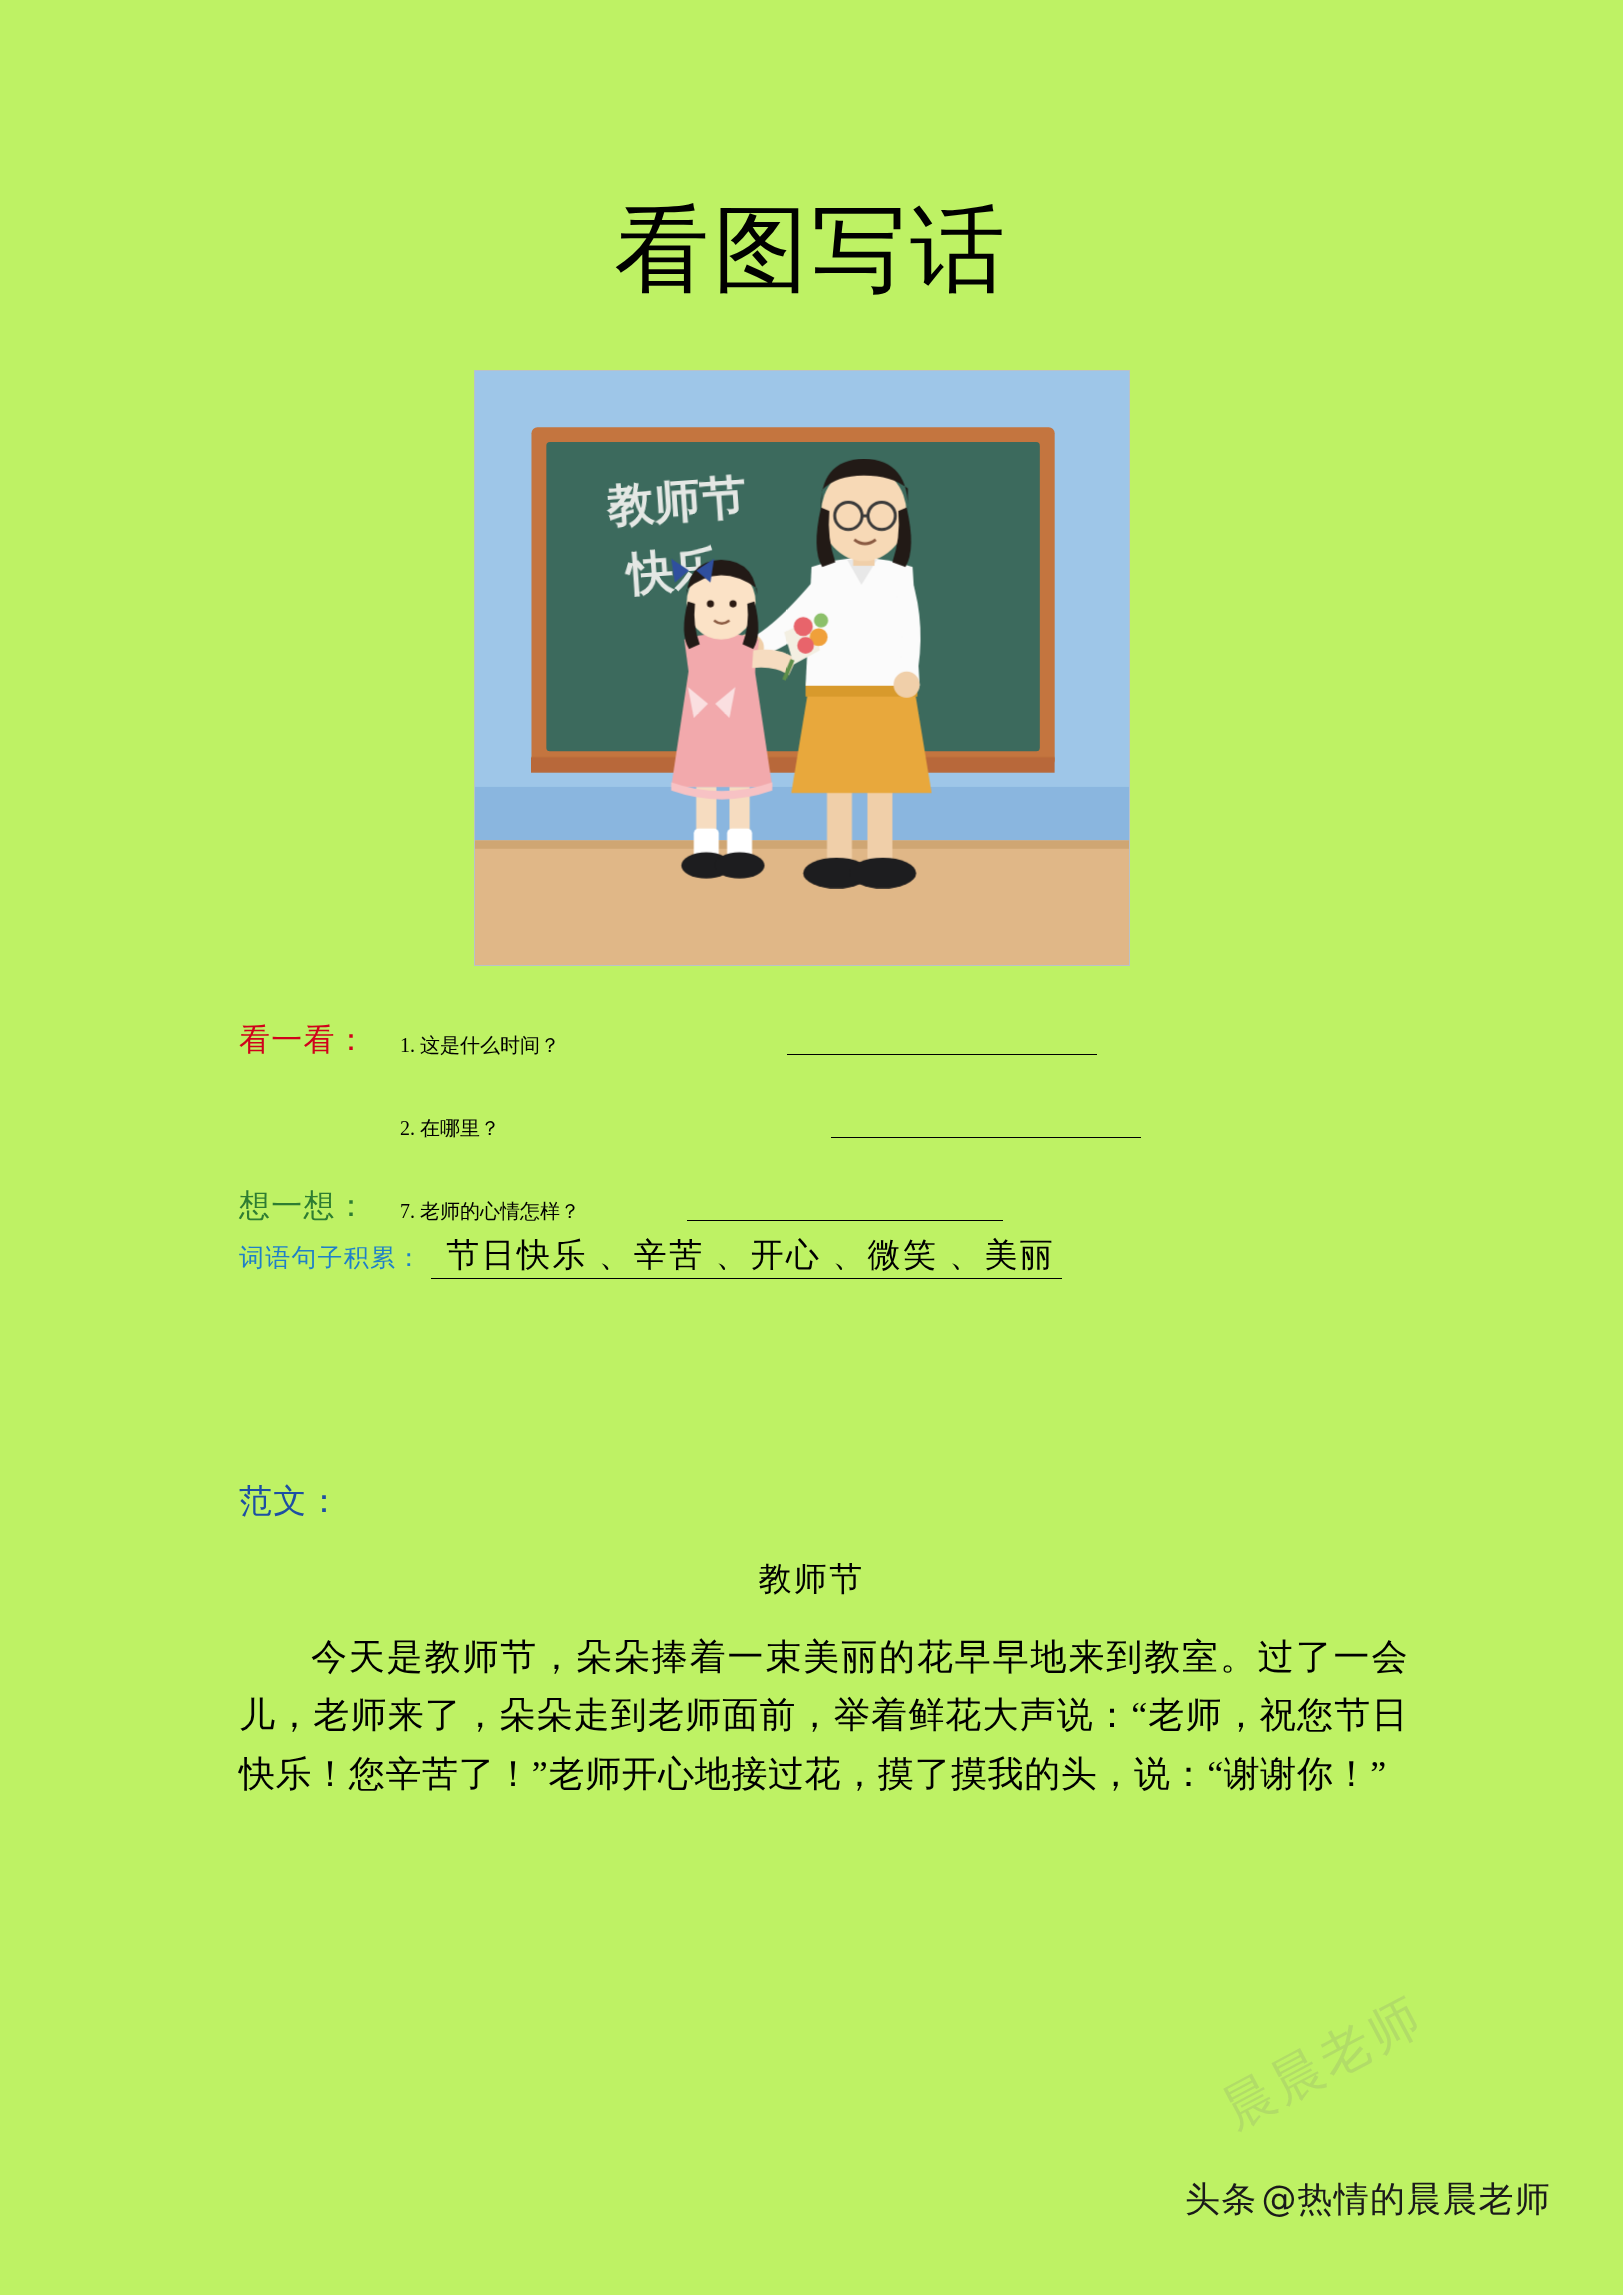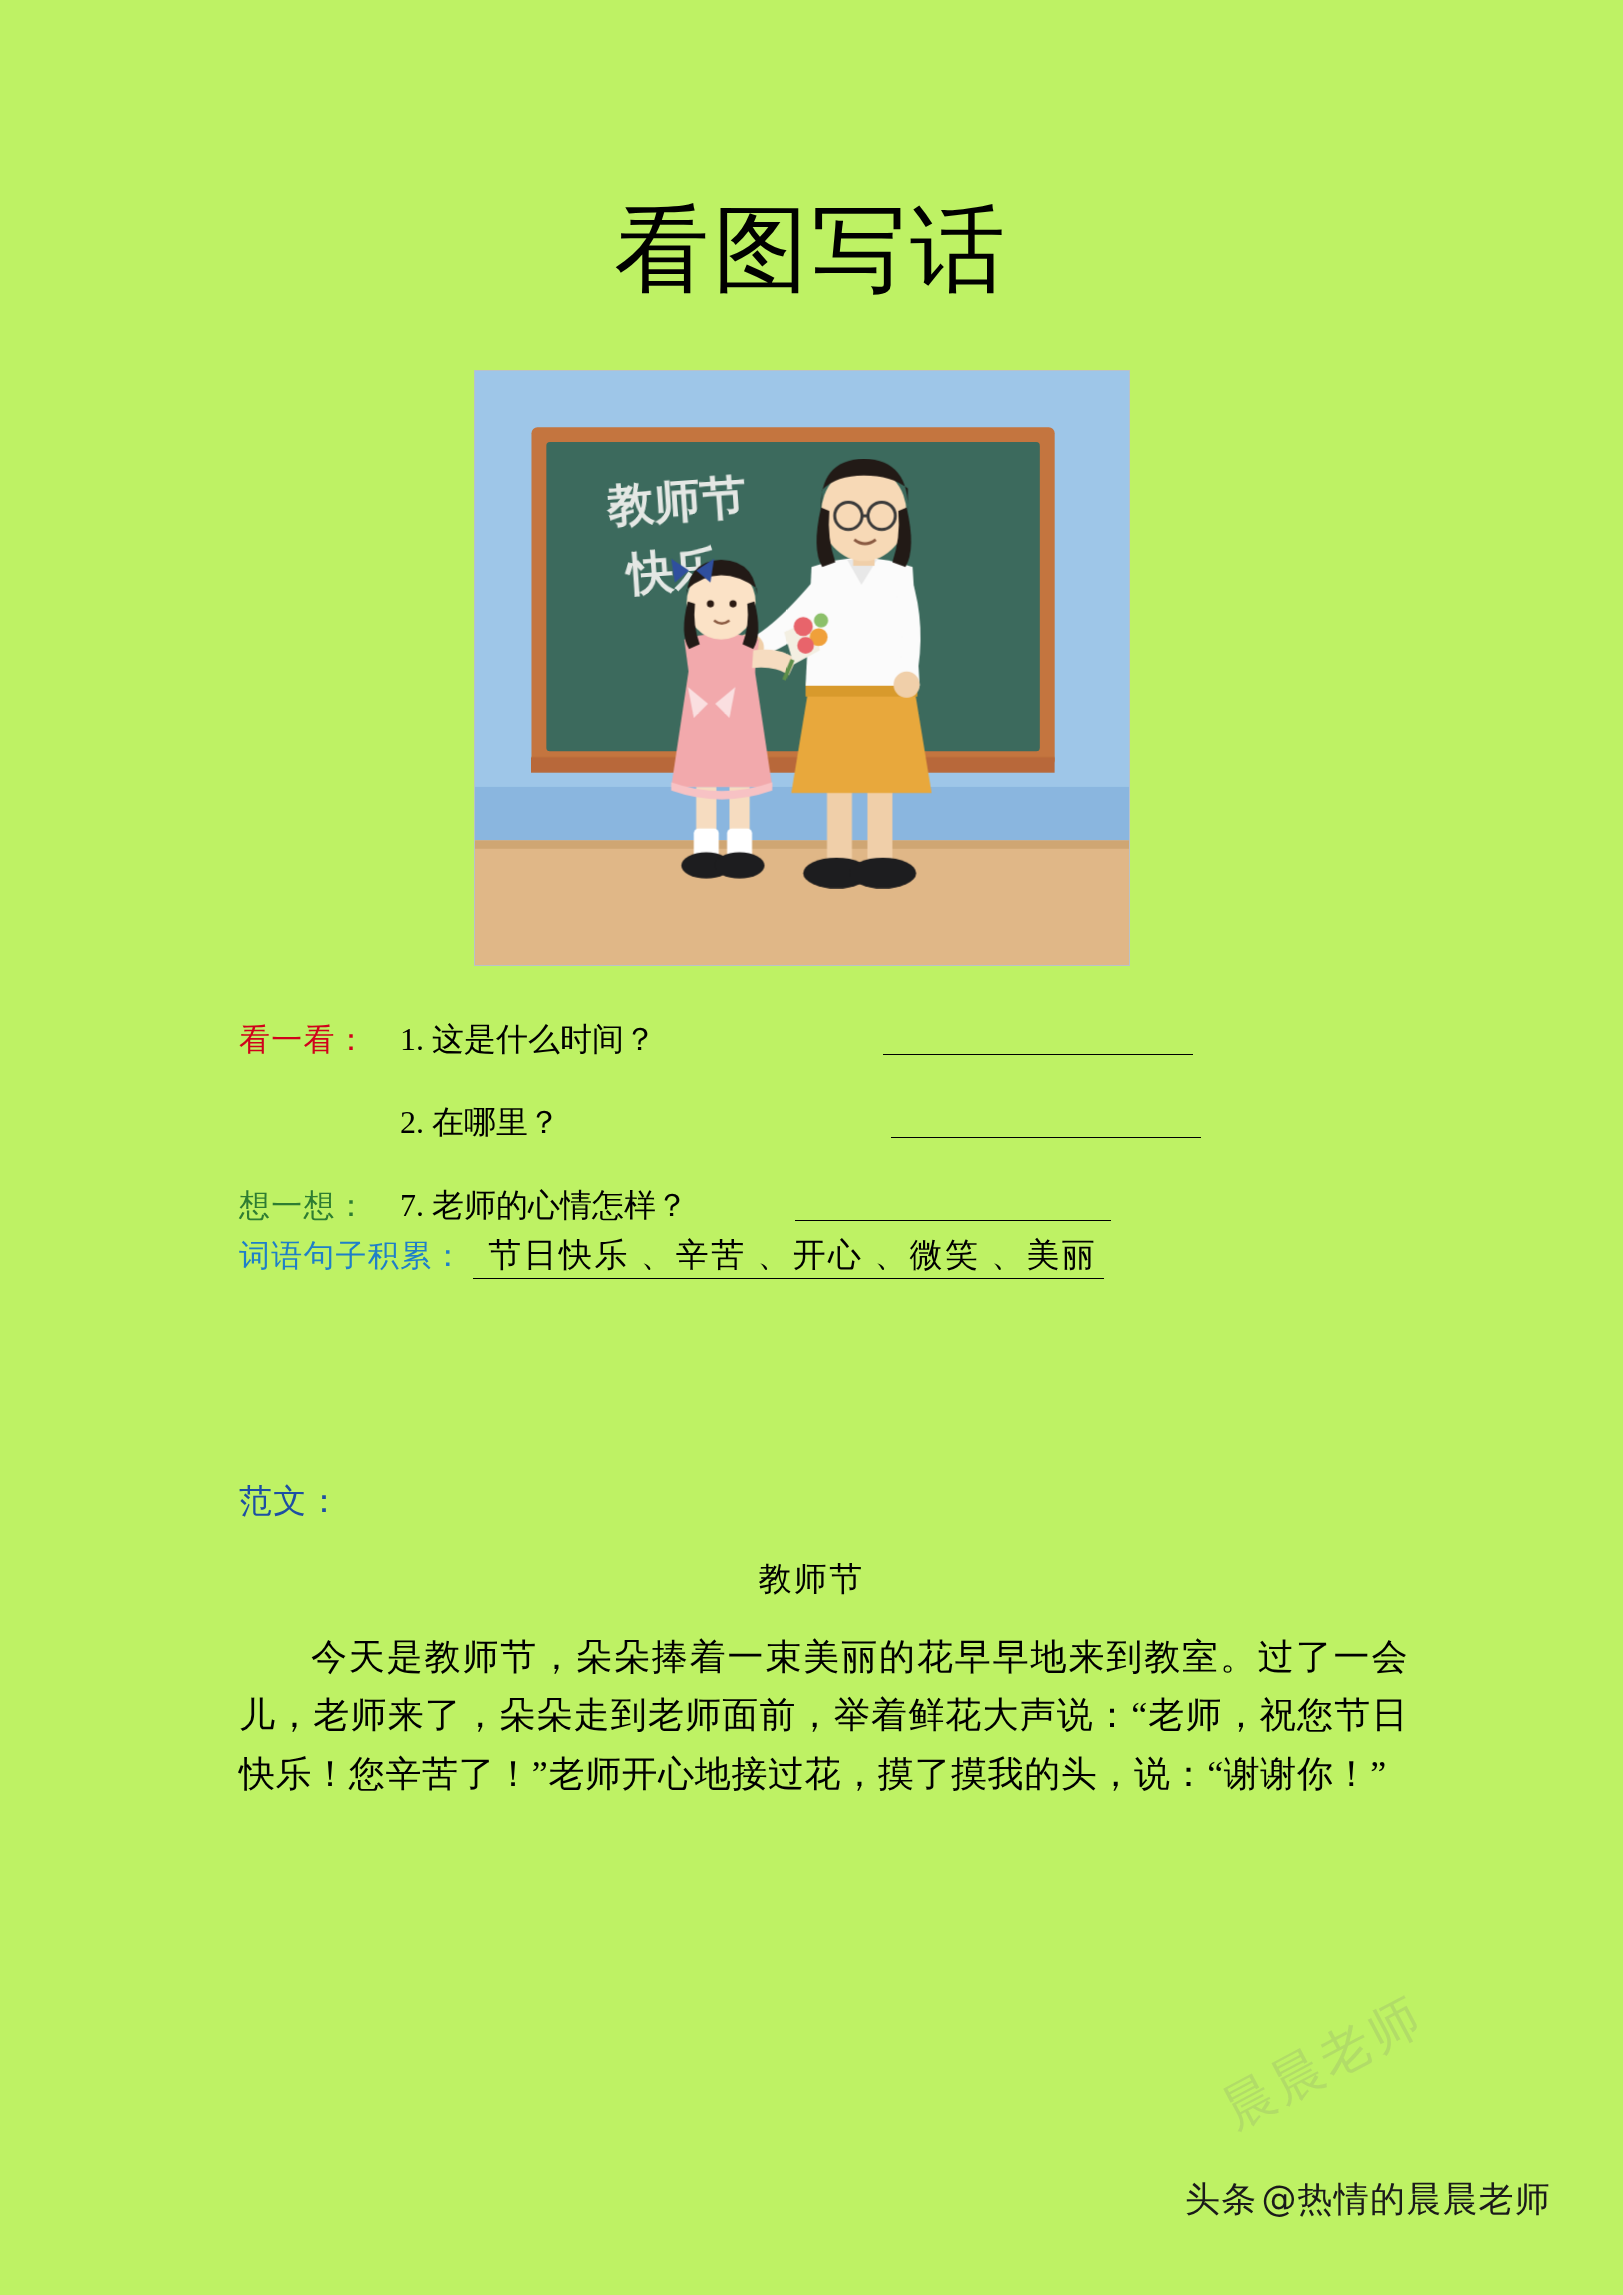--- a/index.html
+++ b/index.html
@@ -68,21 +68,21 @@
     width: 161px;
     flex: 0 0 161px;
     font-size: 31px;
     letter-spacing: 1.2px;
   }
   .label-red   { color: #d0021b; }
   .label-green { color: #2e7d32; }
 
   .qa-text {
     flex: 0 0 auto;
-    font-size: 32px;
+    font-size: 20px;
     white-space: nowrap;
   }
   .qa-blank {
     flex: 0 0 auto;
     border-bottom: 1.8px solid #000;
     height: 35px;
     width: 310px;
     margin-left: 36px;
   }
   .blank-pos-1 { margin-left: 227px; }
@@ -91,21 +91,21 @@
   .blank-pos-4 { margin-left: 107px; width: 316px; }
 
   
   .words-row {
     display: flex;
     align-items: baseline;
     margin-top: 18px;
   }
   .words-label {
     color: #1e7fc9;
-    font-size: 31px;
+    font-size: 25px;
     letter-spacing: 1.2px;
     flex: 0 0 auto;
   }
   .words-value {
     font-size: 33px;
     border-bottom: 1.8px solid #000;
     padding: 0 7.2px 6px 15.5px;
     margin-left: 8.3px;
     letter-spacing: 2.4px;
     white-space: nowrap;

